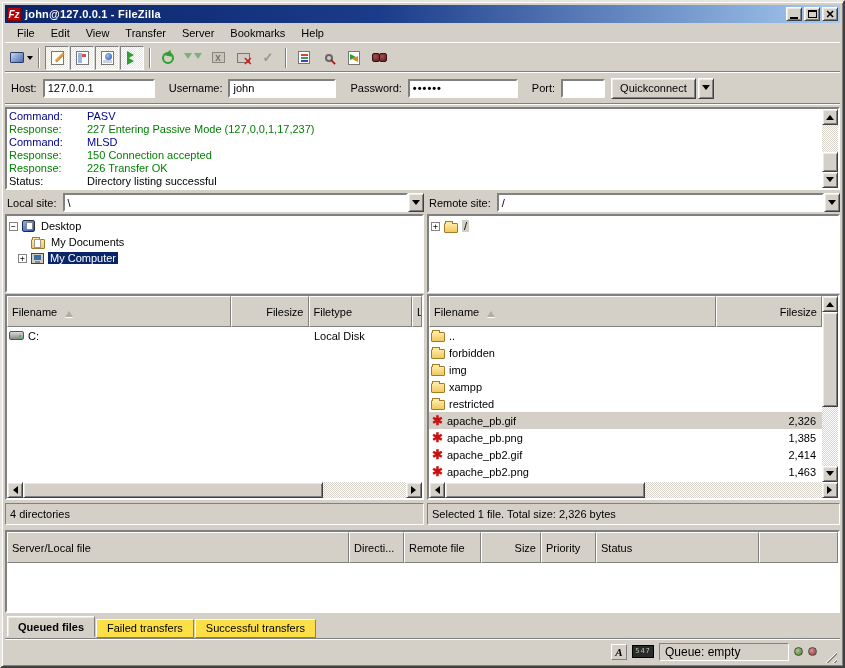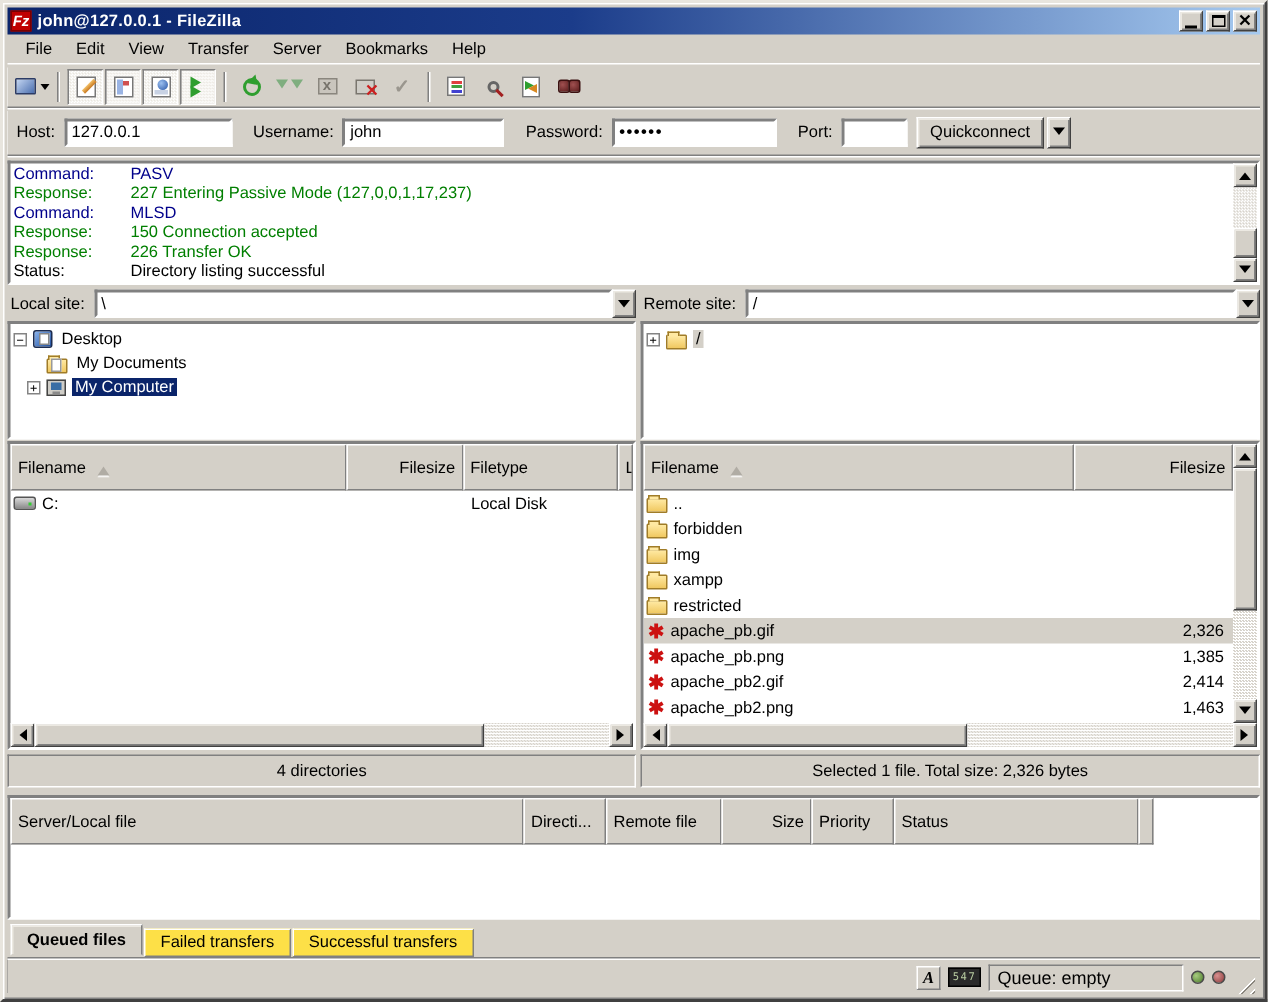--- a/index.html
+++ b/index.html
@@ -145,27 +145,27 @@
   .lheader { display:flex; flex:none; }
   .lbody { flex:1; overflow:hidden; position:relative; }
   .lrow { display:flex; align-items:center; height:17px; white-space:nowrap; }
   .sort-asc { width:0; height:0; border:4px solid transparent; border-bottom:6px solid #b0aca4; margin-left:8px;
     filter:drop-shadow(0 1px 0 #fff); }
   .cell-r { text-align:right; justify-content:flex-end; }
   .hscroll { display:flex; flex:none; height:16px; }
   .hthumb { height:16px; }
   .panestatus { position:absolute; top:311px; left:0; right:0; height:22px;
     border:1px solid; border-color:#808080 #fff #fff #808080; background:#d4d0c8;
-    display:flex; align-items:center; padding:0 4px;justify-content:center; }
+    display:flex; align-items:center; padding:0 4px; }
   .list-with-vscroll { display:flex; flex:1; overflow:hidden; }
   .lmain { flex:1; display:flex; flex-direction:column; overflow:hidden; }
   
   #queuewrap { position:absolute; left:3px; top:528px; right:3px; height:83px;
     border:2px solid; border-color:#808080 #fff #fff #808080; background:#fff;
-    display:flex; flex-direction:row; }
+    display:flex; flex-direction:column; }
   #queue-tabs { position:absolute; left:3px; top:612px; right:3px; height:26px;
     display:flex; align-items:flex-start; padding:2px 0 0 2px; }
   .tab { padding:2px 10px 3px; border:1px solid; border-color:#fff #808080 #808080 #fff;
     background:#fde047; margin-right:1px; margin-top:3px; }
   .tab.active { background:#d4d0c8; font-weight:bold; margin-top:0; padding-top:4px;
     border-bottom-color:#d4d0c8; box-shadow: inset 1px 1px 0 #ece9e2; }
   
   #statusbar { position:absolute; left:3px; right:3px; bottom:3px; height:24px;
     border-top:1px solid #fff; box-shadow:0 -1px 0 #808080;
     display:flex; align-items:center; justify-content:flex-end; gap:5px; padding:0 3px; }

